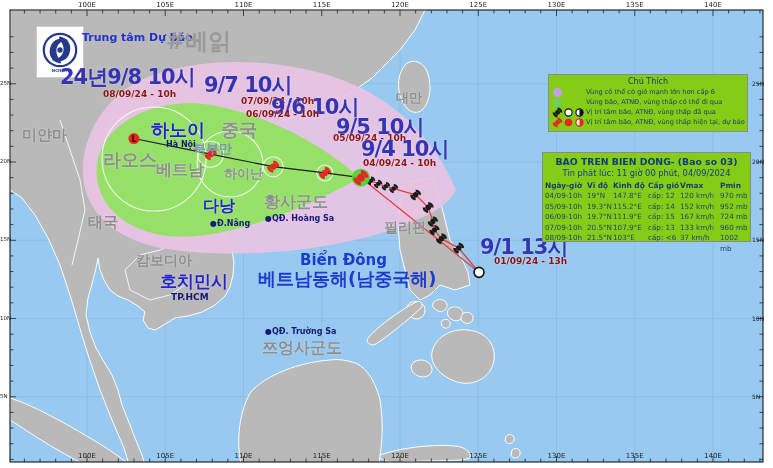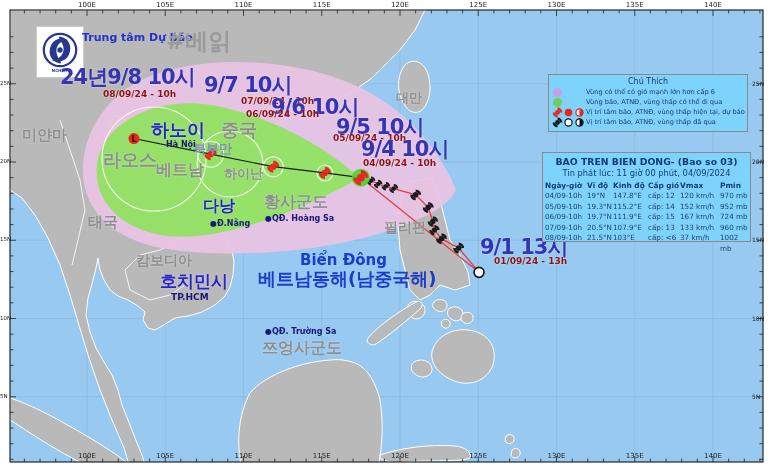--- a/index.html
+++ b/index.html
@@ -15,21 +15,21 @@
   .kr-gulf{color:#7f93b5;font-weight:bold;}
   .vn-navy{color:#181878;font-weight:bold;}
   .sea-blue{color:#1e3ccc;font-weight:bold;}
   .edge-label{color:#222;font-size:7px;text-align:center;}
   .edge-label-side{color:#222;font-size:6px;}
   #agency{left:82px;top:31px;color:#2233cc;font-weight:bold;font-size:11px;line-height:13px;}
   #hashtag{left:166px;top:26px;color:#9a9a9a;font-weight:bold;font-size:23px;}
   #logo{left:36px;top:26px;width:46px;height:50px;background:#fff;border:1px solid #ccc;
         display:flex;flex-direction:column;align-items:center;justify-content:center;}
   #logo .nchmf{font-size:4px;color:#27388f;font-weight:bold;}
-  .panel{position:absolute;background:#7dd3fc;border:1px solid #8a8a8a;box-sizing:border-box;}
+  .panel{position:absolute;background:#84cc16;border:1px solid #8a8a8a;box-sizing:border-box;}
   #legend{left:548px;top:74px;width:200px;height:58px;padding:2px 3px;}
   #legend .lg-title{text-align:center;color:#1a3a6b;font-size:8px;margin-bottom:1px;}
   .lg-row{display:flex;align-items:center;height:10px;}
   .lg-sym{width:34px;display:flex;align-items:center;justify-content:flex-start;gap:0px;flex:none;}
   .lg-txt{color:#1a3a6b;font-size:6.6px;white-space:nowrap;}
   #stormbox{left:542px;top:152px;width:209px;height:90px;padding:3px 2px 2px 2px;}
   #stormbox .tb-title{text-align:center;color:#123c7a;font-weight:bold;font-size:9.3px;}
   #stormbox .tb-sub{text-align:center;color:#123c7a;font-size:8.3px;margin-top:1px;}
   #tgrid{display:grid;grid-template-columns:42px 26px 35px 32px 40px 30px;margin-top:2px;}
   #tgrid .th{color:#123c7a;font-weight:bold;font-size:7.4px;line-height:11px;}
@@ -434,65 +434,65 @@
                 <circle r="4.5" fill="#6ecf5f"></circle>
               </svg>
             </span>
           </span>
           <span class="lg-txt">Vùng bão, ATNĐ, vùng thấp có thể đi qua</span>
         </div>
         <div class="lg-row">
           <span class="lg-sym">
             <span style="display: inline-flex; width: 11px; height: 10px; align-items: center; justify-content: center;">
               <svg width="11" height="11" viewBox="-5.5 -5.5 11 11">
+                <g fill="#1a1a1a" transform="scale(0.8)">
+                  <path d="M 0 -3.1 A 3.1 3.1 0 0 1 3.1 0 L 6.1 0 A 6.1 6.1 0 0 0 0 -6.1 Z"></path>
+                  <path d="M 0 -3.1 A 3.1 3.1 0 0 1 3.1 0 L 6.1 0 A 6.1 6.1 0 0 0 0 -6.1 Z" transform="rotate(180)"></path>
+                  <circle r="3.1"></circle>
+                </g>
+              </svg>
+            </span>
+            <span style="display: inline-flex; width: 11px; height: 10px; align-items: center; justify-content: center;">
+              <svg width="11" height="11" viewBox="-5.5 -5.5 11 11">
+                <circle r="3.6" fill="#fff" stroke="#111" stroke-width="1.2"></circle>
+              </svg>
+            </span>
+            <span style="display: inline-flex; width: 11px; height: 10px; align-items: center; justify-content: center;">
+              <svg width="11" height="11" viewBox="-5.5 -5.5 11 11">
+                <circle r="3.6" fill="#fff" stroke="#111" stroke-width="1.2"></circle>
+                <path d="M0,-3.6 A3.6,3.6 0 0 1 0,3.6 Z" fill="#111"></path>
+              </svg>
+            </span>
+          </span>
+          <span class="lg-txt">Vị trí tâm bão, ATNĐ, vùng thấp đã qua</span>
+        </div>
+        <div class="lg-row">
+          <span class="lg-sym">
+            <span style="display: inline-flex; width: 11px; height: 10px; align-items: center; justify-content: center;">
+              <svg width="11" height="11" viewBox="-5.5 -5.5 11 11">
                 <g fill="#e8251f" transform="scale(0.8)">
                   <path d="M 0 -3.1 A 3.1 3.1 0 0 1 3.1 0 L 6.1 0 A 6.1 6.1 0 0 0 0 -6.1 Z"></path>
                   <path d="M 0 -3.1 A 3.1 3.1 0 0 1 3.1 0 L 6.1 0 A 6.1 6.1 0 0 0 0 -6.1 Z" transform="rotate(180)"></path>
                   <circle r="3.1"></circle>
                 </g>
               </svg>
             </span>
             <span style="display: inline-flex; width: 11px; height: 10px; align-items: center; justify-content: center;">
               <svg width="11" height="11" viewBox="-5.5 -5.5 11 11">
                 <circle r="3.8" fill="#e8251f"></circle>
               </svg>
             </span>
             <span style="display: inline-flex; width: 11px; height: 10px; align-items: center; justify-content: center;">
               <svg width="11" height="11" viewBox="-5.5 -5.5 11 11">
                 <circle r="3.6" fill="#fff" stroke="#e8251f" stroke-width="1.2"></circle>
                 <path d="M0,-3.6 A3.6,3.6 0 0 1 0,3.6 Z" fill="#e8251f"></path>
               </svg>
             </span>
           </span>
           <span class="lg-txt">Vị trí tâm bão, ATNĐ, vùng thấp hiện tại, dự báo</span>
-        </div>
-        <div class="lg-row">
-          <span class="lg-sym">
-            <span style="display: inline-flex; width: 11px; height: 10px; align-items: center; justify-content: center;">
-              <svg width="11" height="11" viewBox="-5.5 -5.5 11 11">
-                <g fill="#1a1a1a" transform="scale(0.8)">
-                  <path d="M 0 -3.1 A 3.1 3.1 0 0 1 3.1 0 L 6.1 0 A 6.1 6.1 0 0 0 0 -6.1 Z"></path>
-                  <path d="M 0 -3.1 A 3.1 3.1 0 0 1 3.1 0 L 6.1 0 A 6.1 6.1 0 0 0 0 -6.1 Z" transform="rotate(180)"></path>
-                  <circle r="3.1"></circle>
-                </g>
-              </svg>
-            </span>
-            <span style="display: inline-flex; width: 11px; height: 10px; align-items: center; justify-content: center;">
-              <svg width="11" height="11" viewBox="-5.5 -5.5 11 11">
-                <circle r="3.6" fill="#fff" stroke="#111" stroke-width="1.2"></circle>
-              </svg>
-            </span>
-            <span style="display: inline-flex; width: 11px; height: 10px; align-items: center; justify-content: center;">
-              <svg width="11" height="11" viewBox="-5.5 -5.5 11 11">
-                <circle r="3.6" fill="#fff" stroke="#111" stroke-width="1.2"></circle>
-                <path d="M0,-3.6 A3.6,3.6 0 0 1 0,3.6 Z" fill="#111"></path>
-              </svg>
-            </span>
-          </span>
-          <span class="lg-txt">Vị trí tâm bão, ATNĐ, vùng thấp đã qua</span>
         </div>
       </div>
   </div>
 
   <div id="stormbox" class="panel">
     <div class="tb-title">BAO TREN BIEN DONG- (Bao so 03)</div>
     <div class="tb-sub">Tin phát lúc: 11 giờ 00 phút, 04/09/2024</div>
     <div id="tgrid">
         <div class="th">Ngày-giờ</div>
         <div class="th">Vĩ độ</div>

